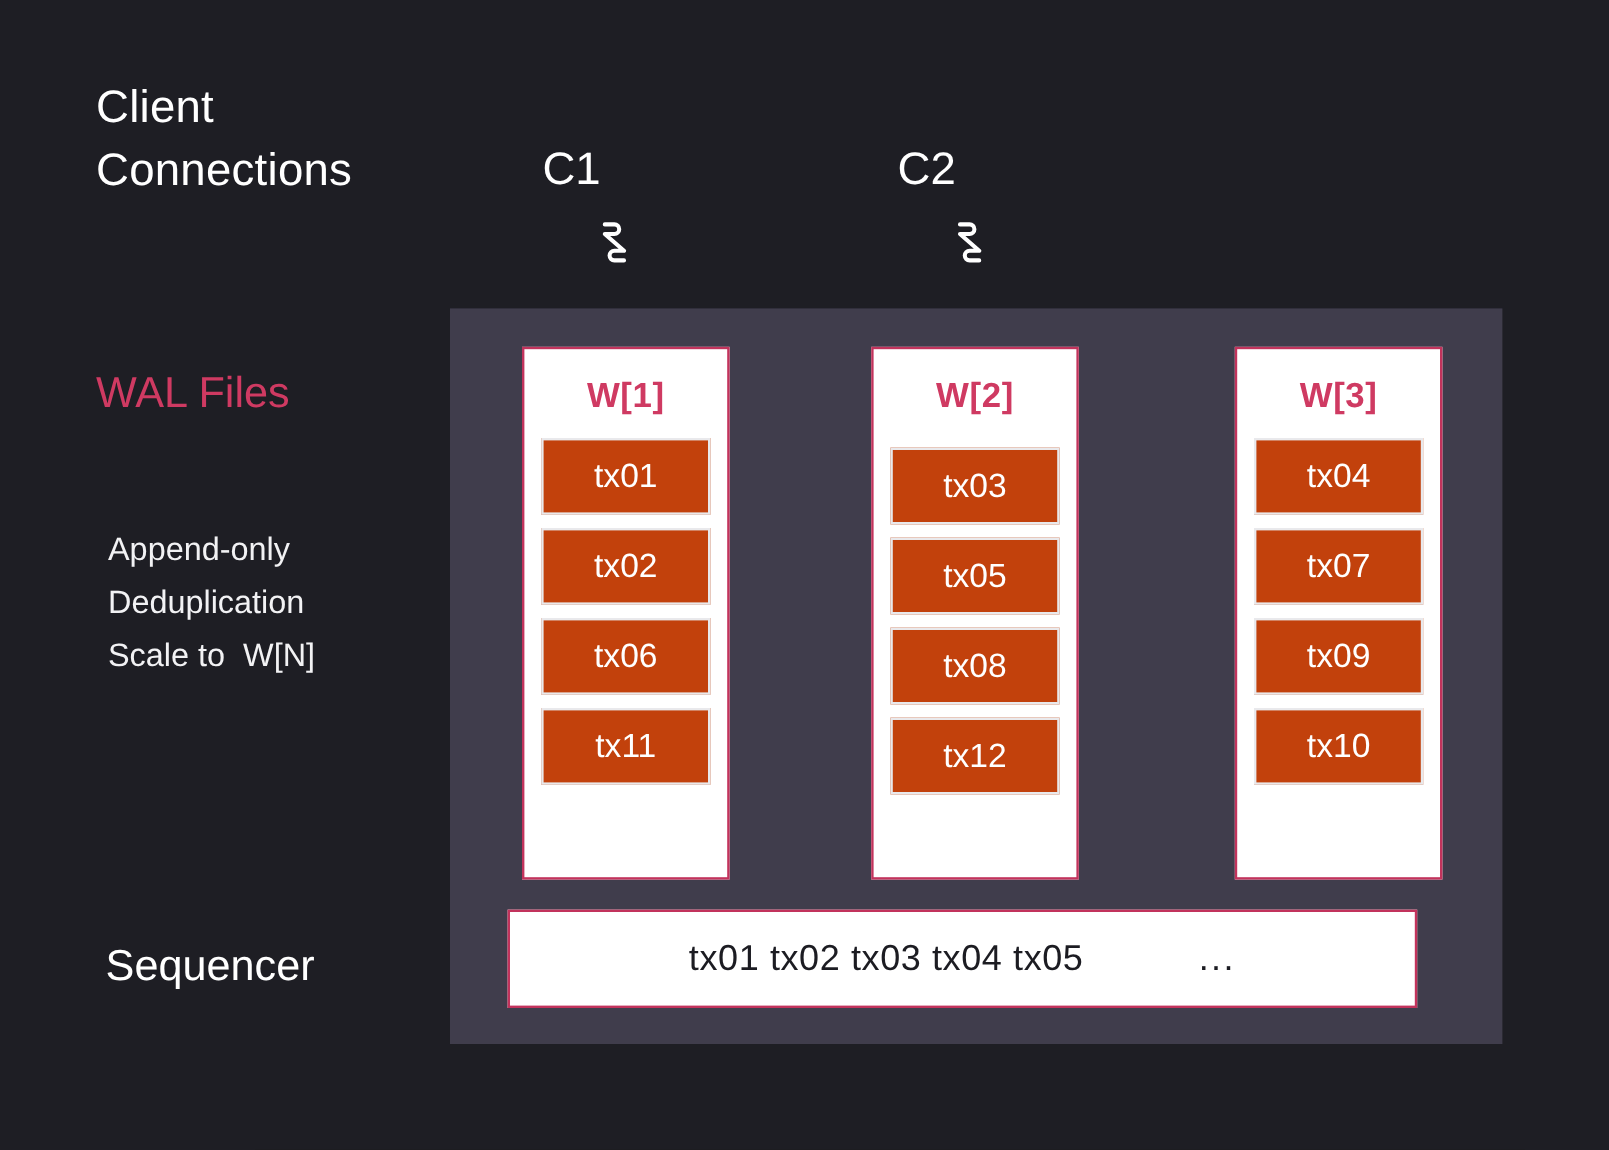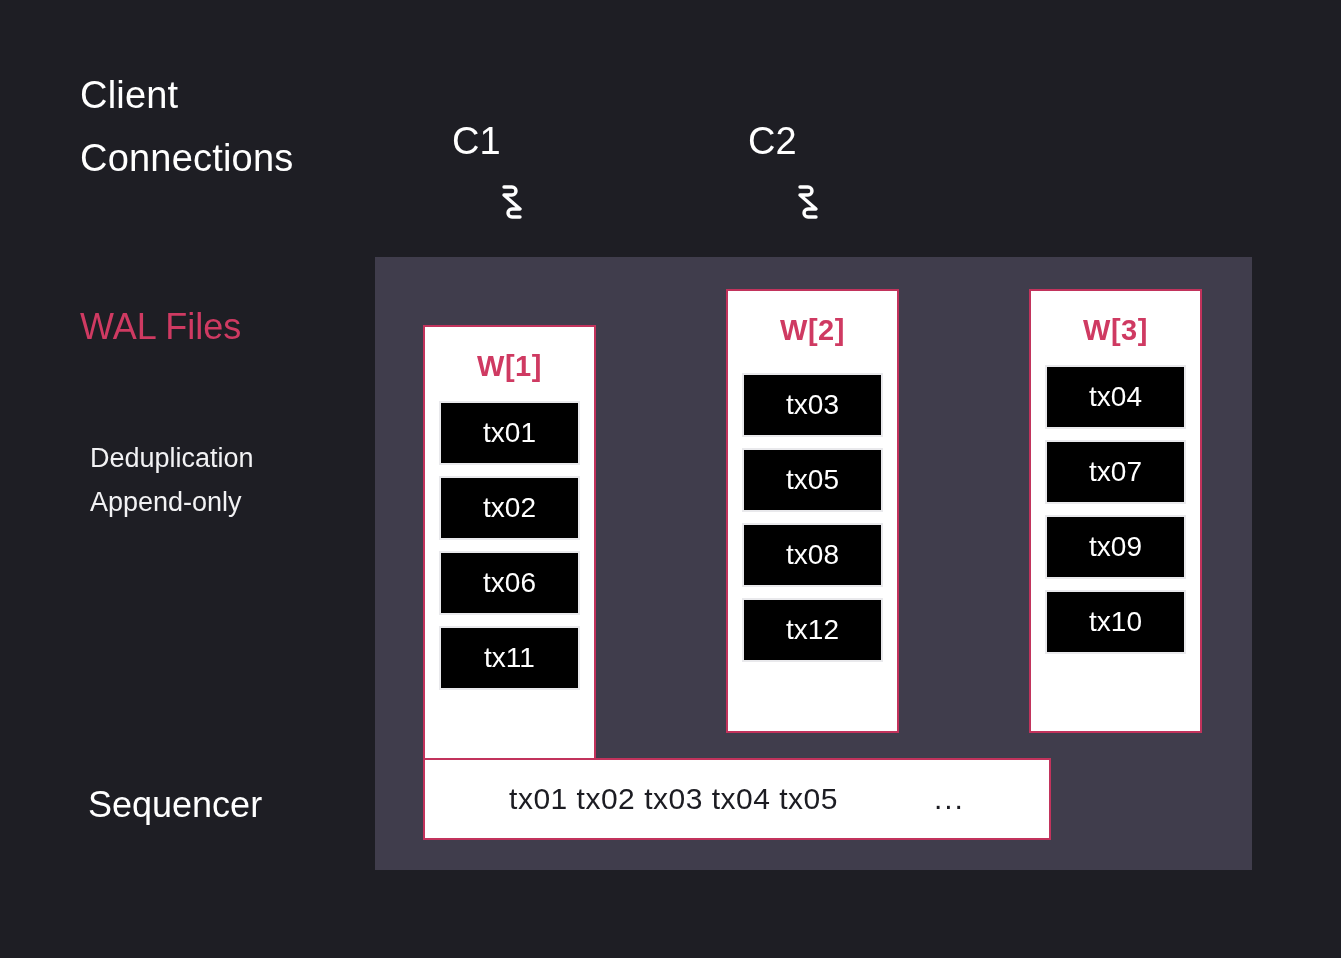--- a/index.html
+++ b/index.html
@@ -19,21 +19,21 @@
     background: #1e1e24;
   }
 
   
   .left-title {
     position: absolute;
     left: 80px;
     top: 64px;
     color: #ffffff;
     font-size: 38px;
-    line-height: 63px;
+    line-height: 52px;
     font-weight: 400;
     letter-spacing: 0.2px;
     white-space: pre-line;
   }
 
   .wal-label {
     position: absolute;
     left: 80px;
     top: 304px;
     color: #cf3a62;
@@ -109,43 +109,43 @@
     font-weight: bold;
     margin-top: 22px;
     letter-spacing: 0.5px;
   }
   .tx-list {
     margin-top: 18px;
     padding: 0 14px;
   }
   .tx-box {
     height: 64px;
-    background: #000000;
+    background: #c2410c;
     border: 2px solid #e9e9ec;
     color: #ffffff;
     font-size: 28px;
     display: flex;
     align-items: center;
     justify-content: center;
     margin-bottom: 11px;
   }
   .tx-box:last-child { margin-bottom: 0; }
 
   
-  #wal-col-0 { left: 48px; margin-top: 36px; }
+  #wal-col-0 { left: 60px; }
   #wal-col-1 { left: 351px; top: 32px; }
   #wal-col-1 .tx-list { margin-top: 26px; }
   #wal-col-2 { left: 654px; }
 
   
   #sequencer-bar {
     position: absolute;
     left: 48px;
     top: 501px;
-    width: 628px;
+    width: 758px;
     height: 82px;
     background: #ffffff;
     border: 2px solid #c2335c;
     display: flex;
     align-items: center;
     justify-content: center;
     color: #1c1c22;
     font-size: 30px;
   }
   #sequencer-bar .seq-items { letter-spacing: 0.5px; }
@@ -155,22 +155,23 @@
 <body>
 
 <div id="stage">
 
   <div class="left-title">Client
 Connections</div>
 
   <div class="wal-label">WAL Files</div>
 
   <div class="notes">
+    <div>Append-only</div>
     <div>Deduplication</div>
-    <div>Append-only</div>
+    <div>Scale to  W[N]</div>
   </div>
 
   <div class="sequencer-label">Sequencer</div>
 
   <div class="client" style="left:452px; top:118px;">
     <div class="cname">C1</div>
     <svg class="conn-glyph" viewBox="0 0 34 54">
       <path d="M9 5 h8 a4 4 0 0 1 0 8 h-8 l16 14 h-8 a4 4 0 0 0 0 8 h8" fill="none" stroke="#ffffff" stroke-width="3.4" stroke-linecap="round" stroke-linejoin="round"></path>
     </svg>
   </div>

